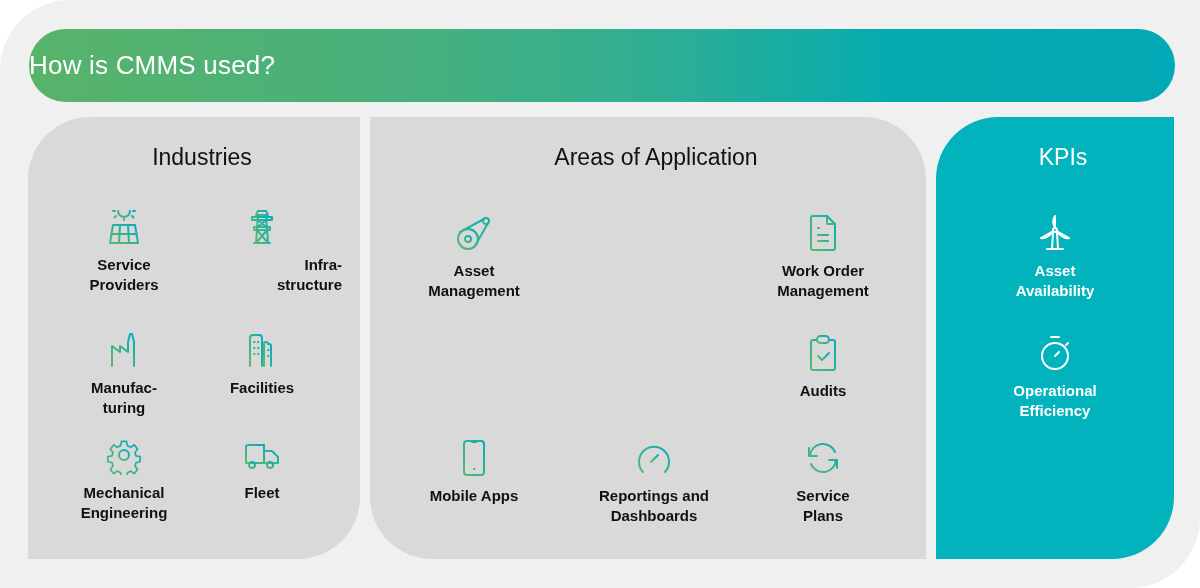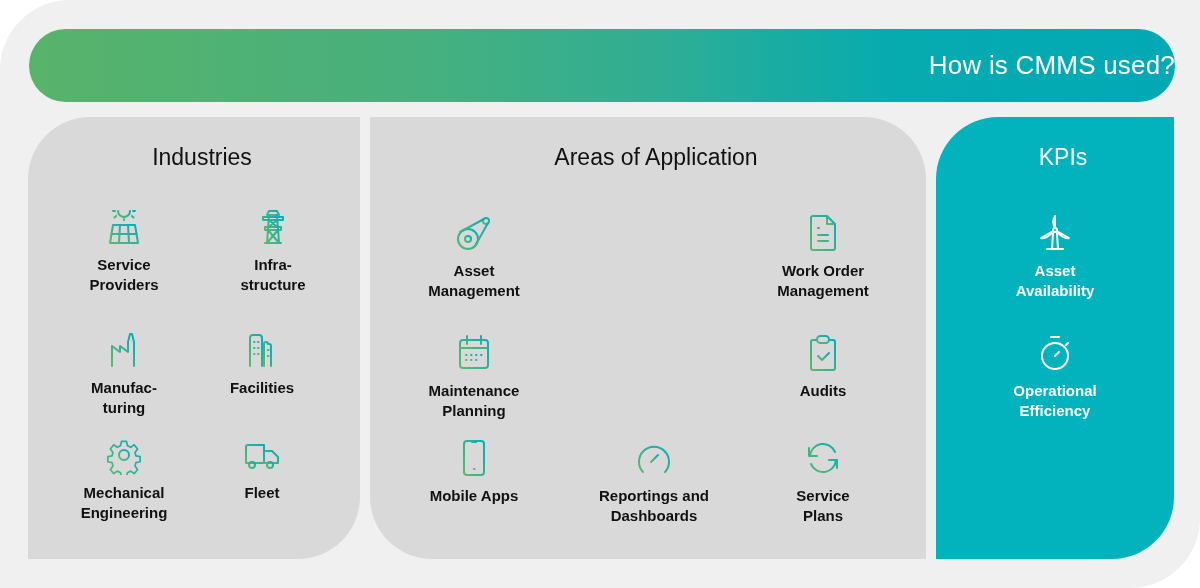--- a/index.html
+++ b/index.html
@@ -9,21 +9,21 @@
   }
   .frame {
     position: absolute; left: 0; top: 0; width: 1200px; height: 588px;
     background: #f0f0f0;
     border-top-left-radius: 70px; border-bottom-right-radius: 70px;
   }
   .banner {
     position: absolute; left: 29px; top: 29px; width: 1146px; height: 73px;
     border-radius: 37px;
     background: linear-gradient(90deg, #58b36a 0%, #46b07e 35%, #2fae94 55%, #06abaf 75%, #02a9b6 100%);
-    display: flex; align-items: center; justify-content: flex-end;
+    display: flex; align-items: center; justify-content: flex-start;
   }
   .banner-title { color: #ffffff; font-size: 26px; letter-spacing: 0.2px; }
   .panel {
     position: absolute; top: 117px; height: 442px; box-sizing: border-box;
   }
   .panel-industries {
     left: 28px; width: 332px; background: #d9d9d9;
     border-top-left-radius: 62px; border-bottom-right-radius: 62px;
   }
   .panel-areas {
@@ -73,21 +73,21 @@
   <div class="item" style="left:96px; top:90px;">
     <svg viewBox="0 0 40 40" fill="none" stroke="url(#ig)" stroke-width="2" stroke-linecap="round" stroke-linejoin="round">
       <path d="M14 4 a6 6 0 0 0 12 0"></path>
         <path d="M9 4h2M29 4h2M12 9l-1.5 1.5M28 9l1.5 1.5M20 12v1"></path>
       <path d="M9 18h22l3 18H6z"></path>
         <path d="M7.5 27h25M16 18l-1 18M24 18l1 18"></path>
     </svg>
     <span class="item-label">Service
 Providers</span>
   </div>
-  <div class="item" style="left:245px; top:90px;">
+  <div class="item" style="left:234px; top:90px;text-align:right;">
     <svg viewBox="0 0 40 40" fill="none" stroke="url(#ig)" stroke-width="2" stroke-linecap="round" stroke-linejoin="round">
       <path d="M16 4h8l2 4H14z"></path>
         <path d="M10 10h20v3H10zM12 20h16v3H12z"></path>
       <path d="M16 8l-2 28M24 8l2 28M16 13l8 7M24 13l-8 7M15 23l11 13M25 23l-11 13M12 36h16"></path>
     </svg>
     <span class="item-label">Infra-
 structure</span>
   </div>
   <div class="item" style="left:96px; top:213px;">
     <svg viewBox="0 0 40 40" fill="none" stroke="url(#ig)" stroke-width="2" stroke-linecap="round" stroke-linejoin="round">
@@ -140,29 +140,20 @@
 Management</span>
   </div>
   <div class="item" style="left:453px; top:96px;">
     <svg viewBox="0 0 40 40" fill="none" stroke="url(#ig)" stroke-width="2" stroke-linecap="round" stroke-linejoin="round">
       <path d="M10 3h14l8 8v24a2 2 0 0 1-2 2H10a2 2 0 0 1-2-2V5a2 2 0 0 1 2-2z"></path>
         <path d="M24 3v8h8"></path>
       <path d="M15 15h1M15 22h10M15 28h10"></path>
     </svg>
     <span class="item-label">Work Order
 Management</span>
-  </div>
-  <div class="item" style="left:104px; top:216px;">
-    <svg viewBox="0 0 40 40" fill="none" stroke="url(#ig)" stroke-width="2" stroke-linecap="round" stroke-linejoin="round">
-      <rect x="6" y="7" width="28" height="28" rx="3"></rect>
-        <path d="M6 15h28M13 3v8M27 3v8"></path>
-      <path d="M12 22h.5M17 22h.5M22 22h.5M27 22h.5M12 27h.5M17 27h.5M22 27h.5"></path>
-    </svg>
-    <span class="item-label">Maintenance
-Planning</span>
   </div>
   <div class="item" style="left:104px; top:321px;">
     <svg viewBox="0 0 40 40" fill="none" stroke="url(#ig)" stroke-width="2" stroke-linecap="round" stroke-linejoin="round">
       <rect x="10" y="3" width="20" height="34" rx="3"></rect>
         <path d="M18 4h4M20 31h.5"></path>
     </svg>
     <span class="item-label">Mobile Apps</span>
   </div>
   <div class="item" style="left:453px; top:216px;">
     <svg viewBox="0 0 40 40" fill="none" stroke="url(#ig)" stroke-width="2" stroke-linecap="round" stroke-linejoin="round">

